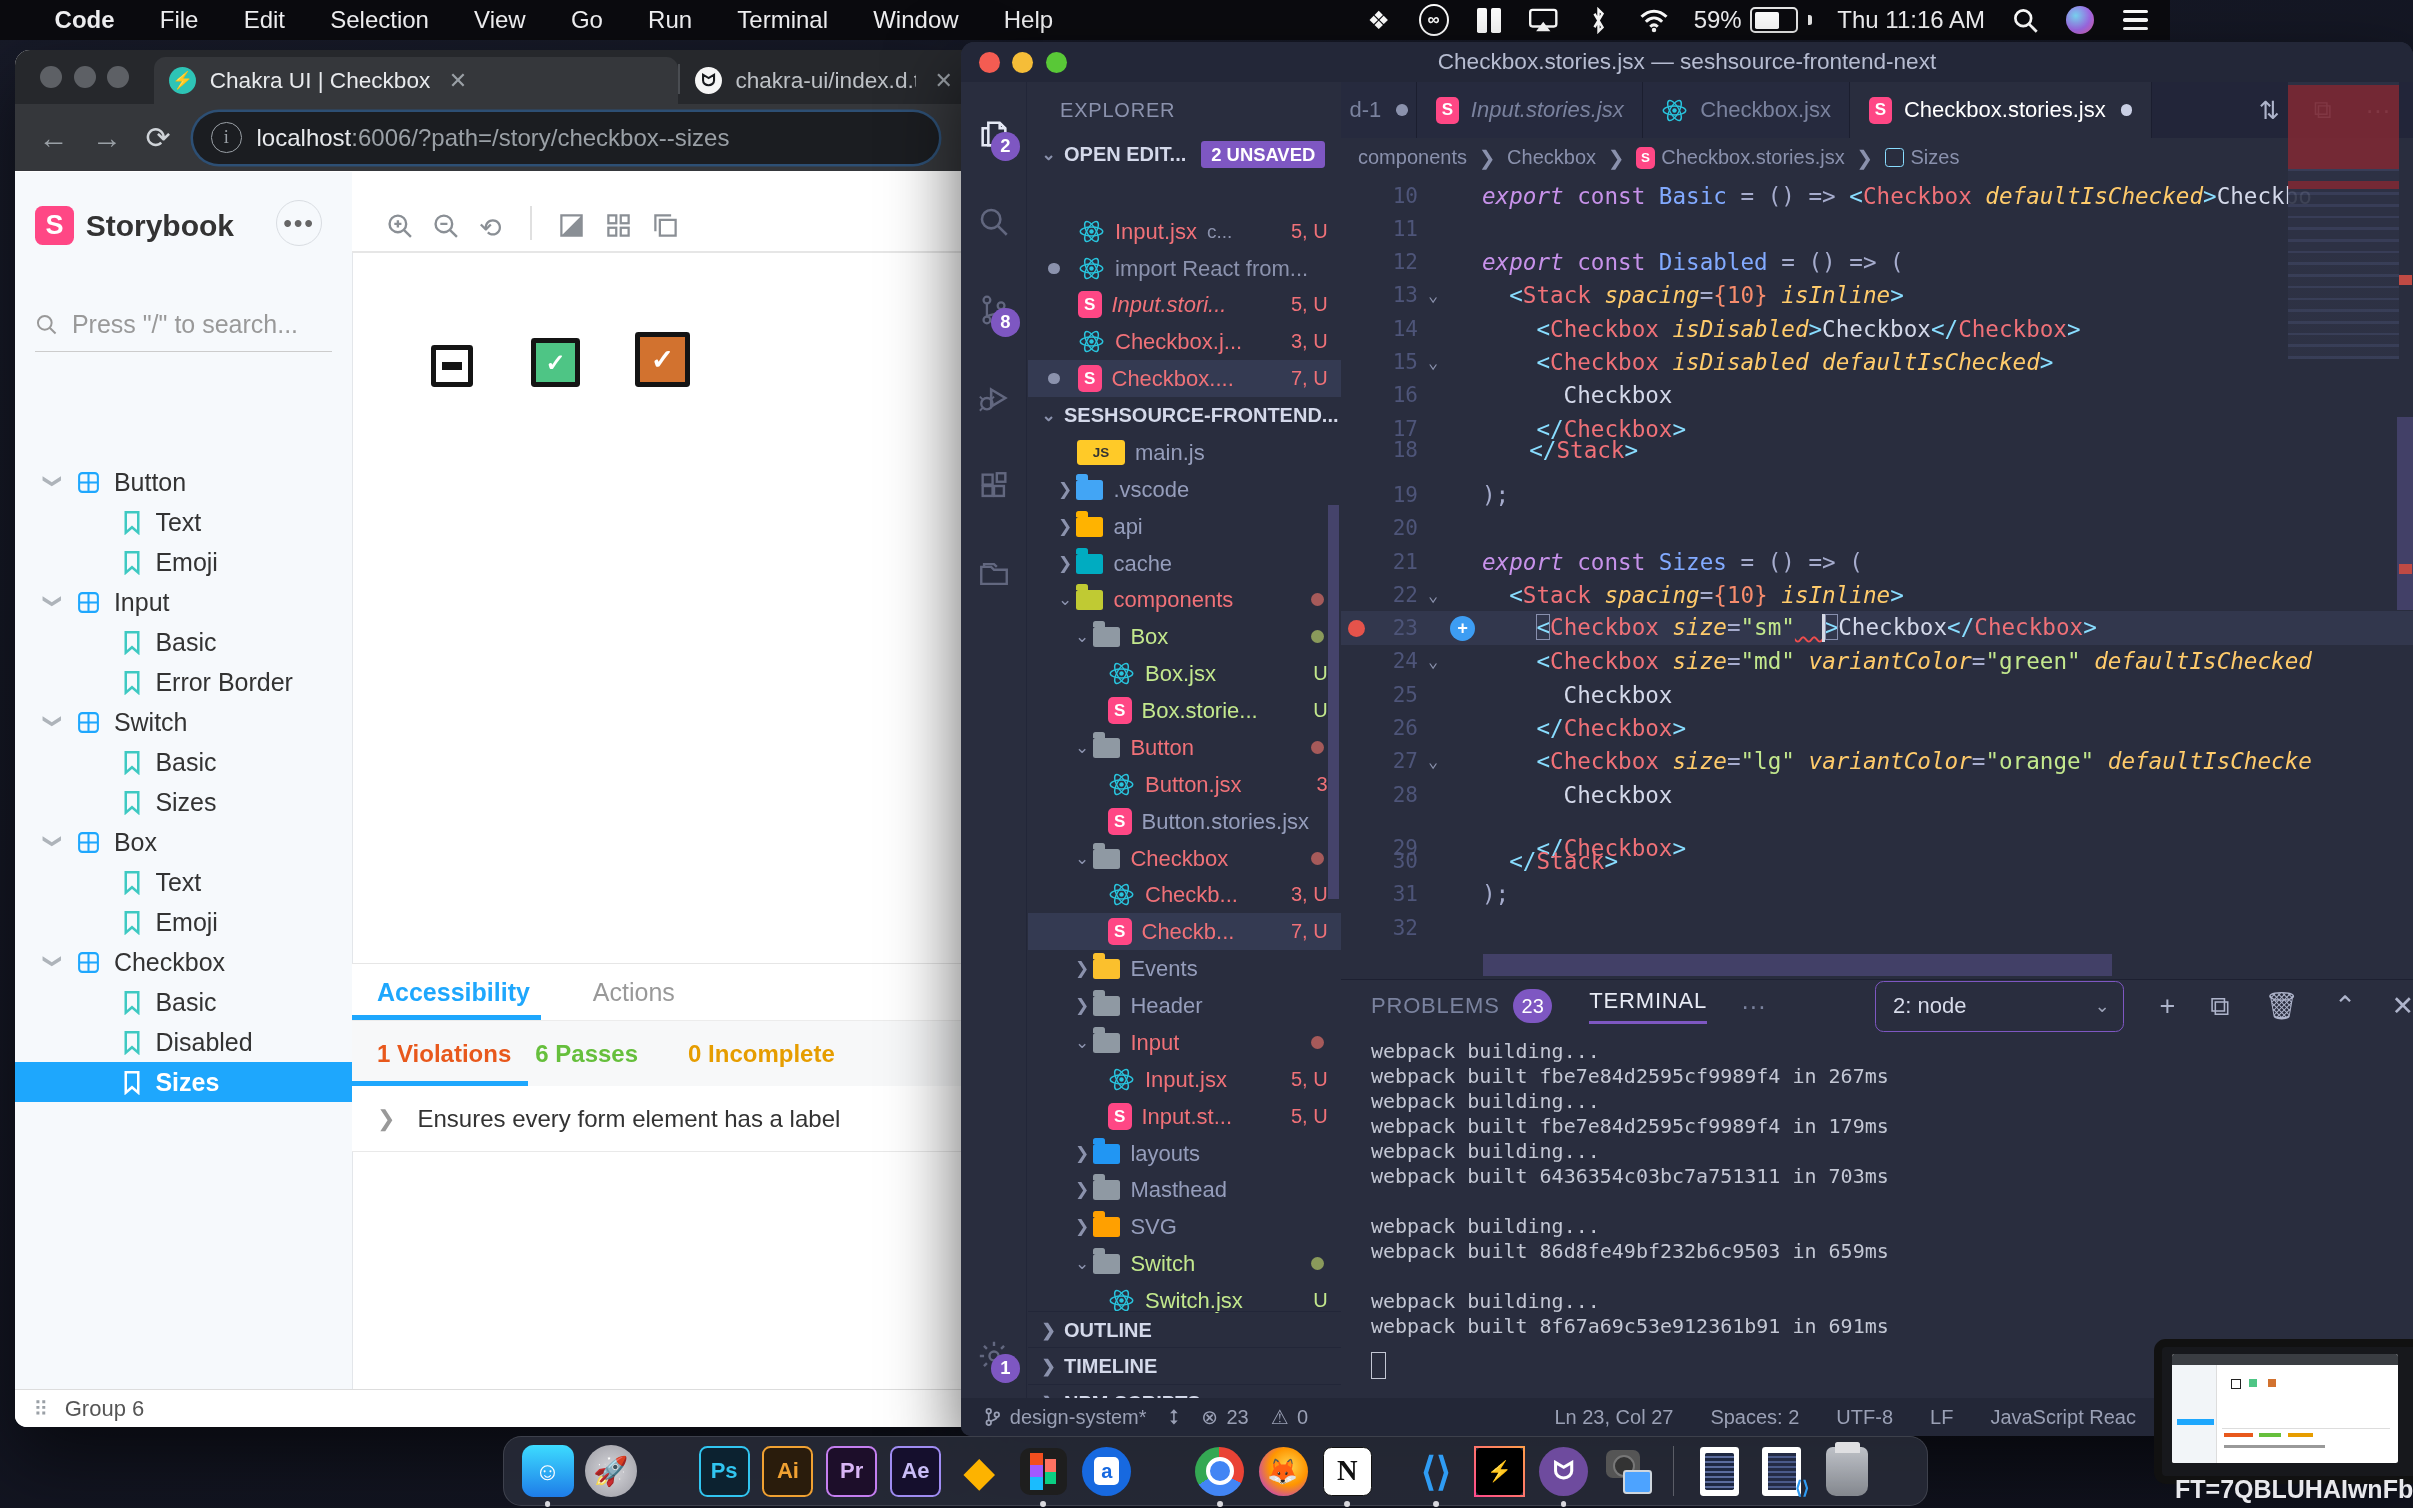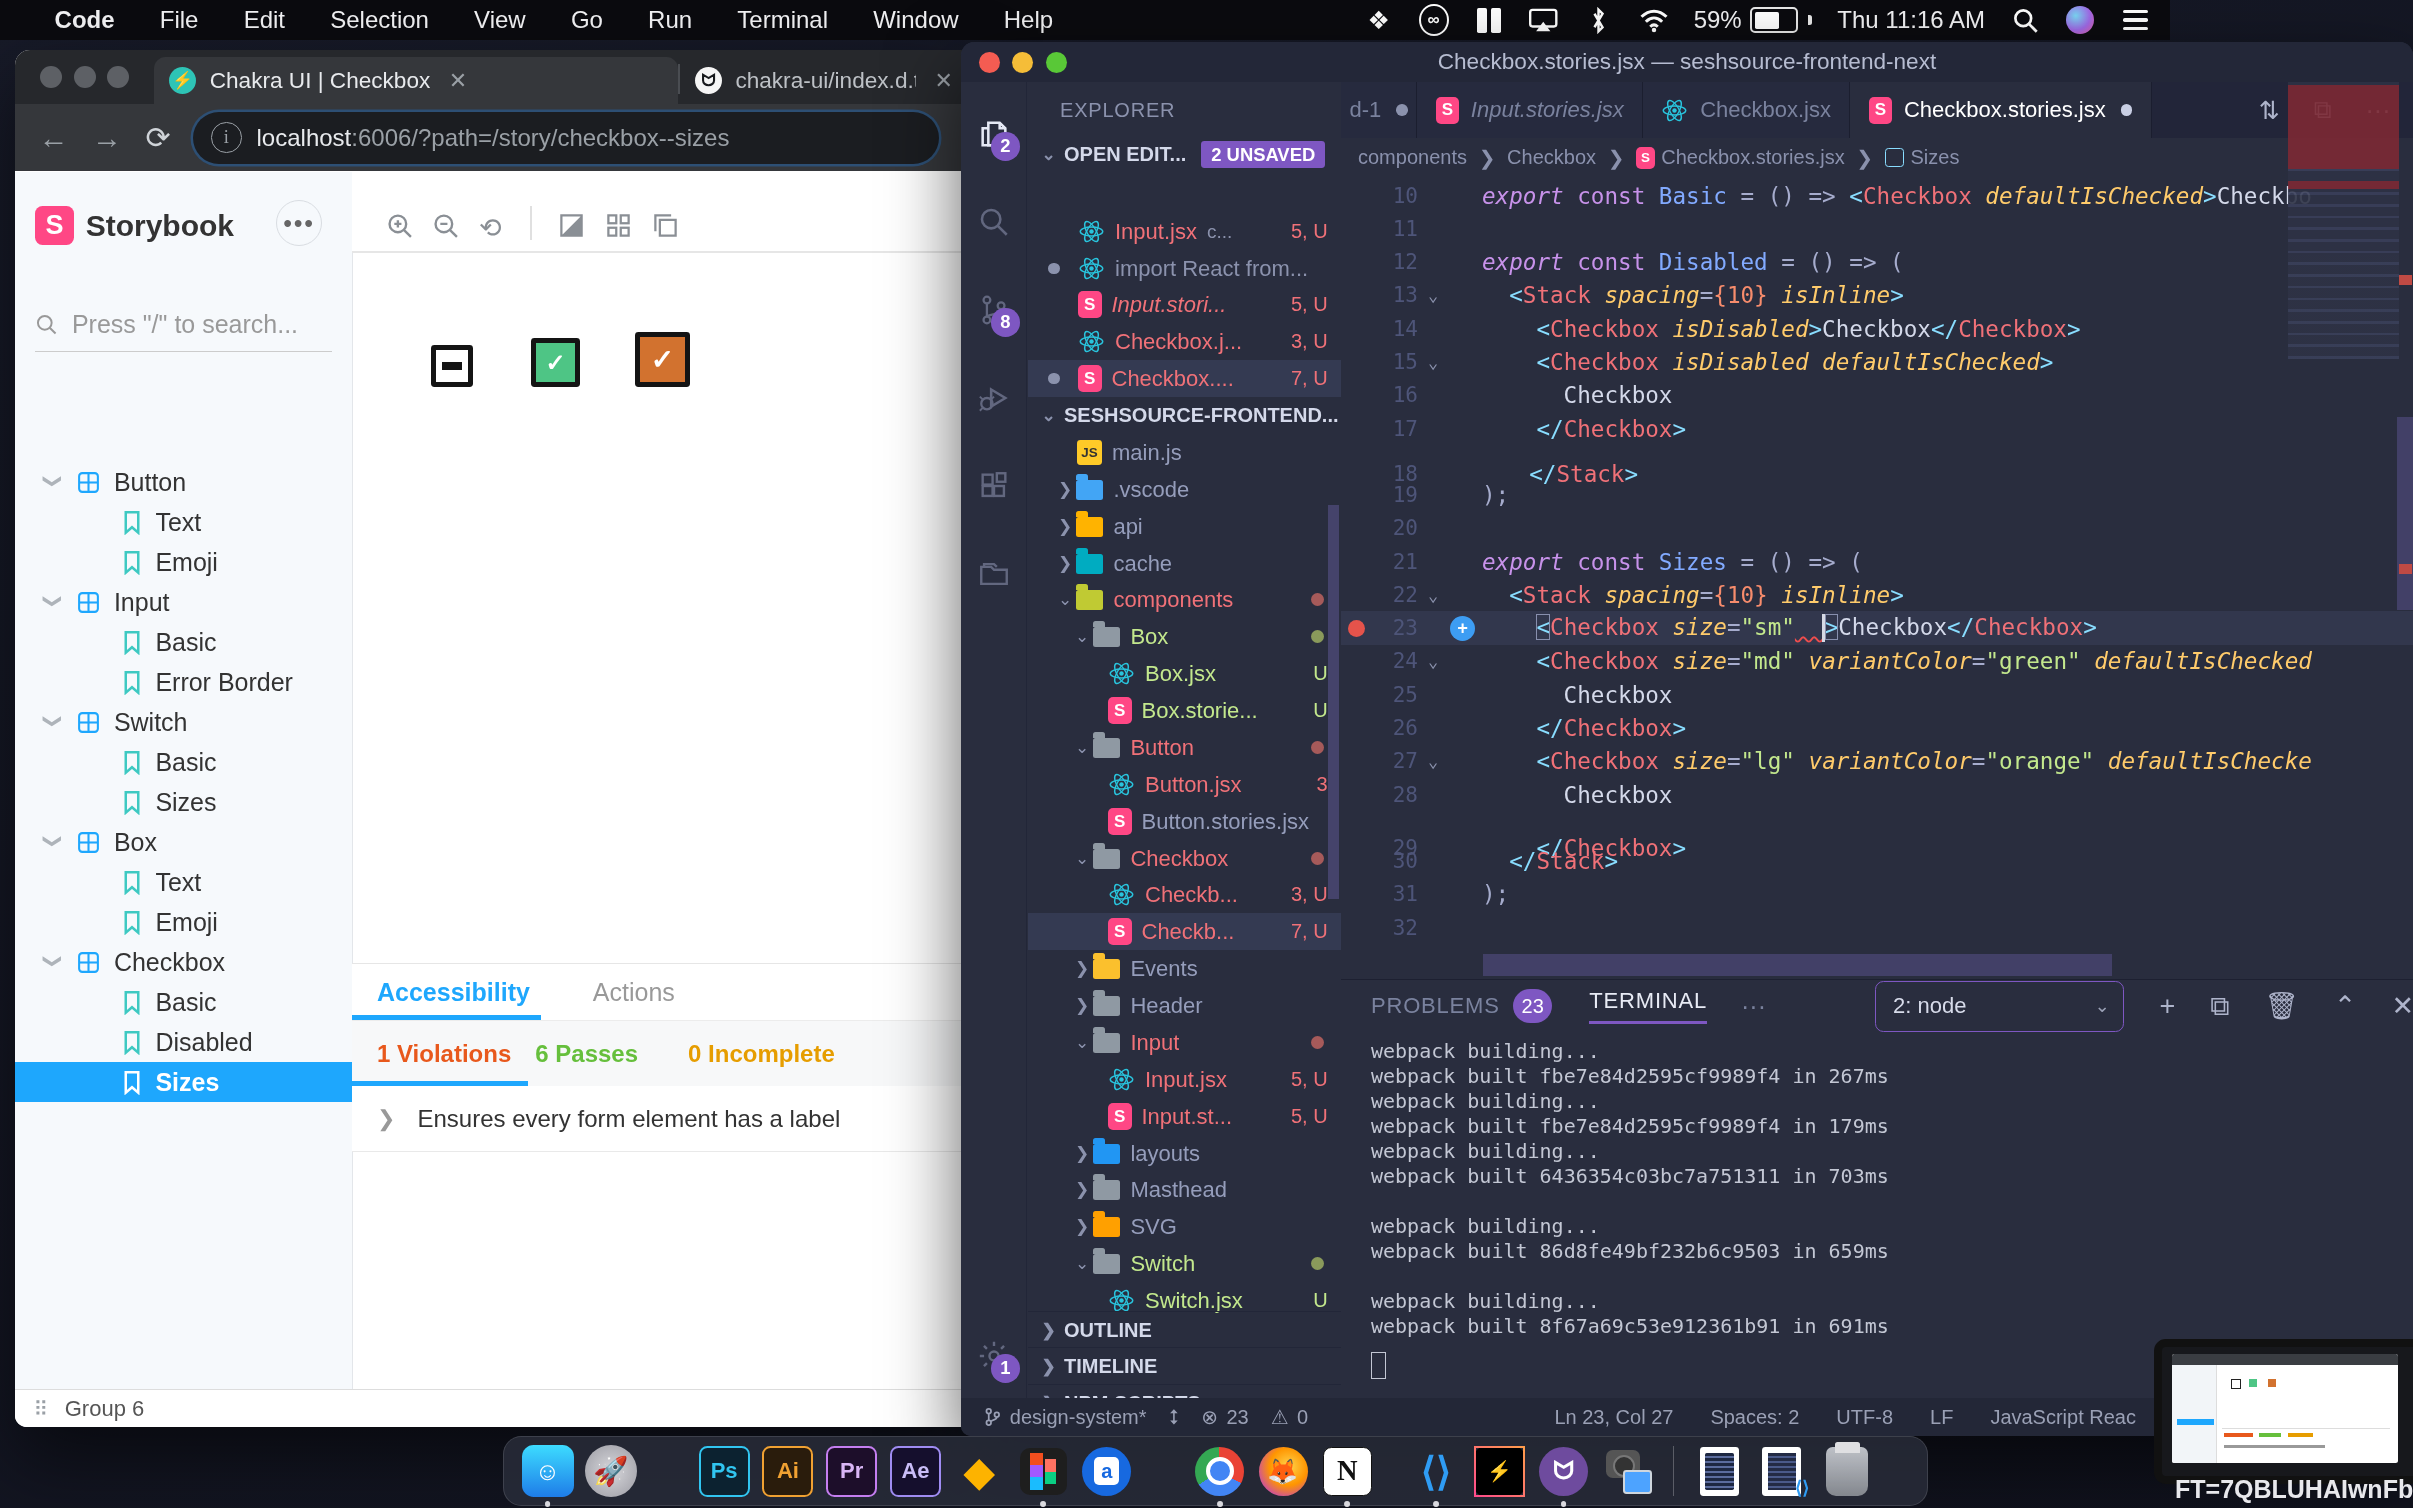--- a/index.html
+++ b/index.html
@@ -92,21 +92,21 @@
   #unsaved-badge{margin-left:15px;background:#7e57c2;color:#fff;font-size:18.4px;padding:2.5px 10px;border-radius:3.4px;font-weight:bold;}
   .oe-row,.tree-row{position:absolute;left:0;width:313px;height:37px;display:flex;align-items:center;font-size:22px;color:#959dbb;}
   .row-on{background:#343a52;}
   .fname{white-space:nowrap;overflow:hidden;}
   .c-mod{color:#f07178;} .c-green{color:#c3e88d;} .c-dim{color:#8b92ad;}
   .badge-r{margin-left:auto;margin-right:13.4px;font-size:20px;}
   .dot-unsaved{width:11.7px;height:11.7px;border-radius:50%;background:#8b92ad;position:absolute;left:20px;}
   .gitdot{width:13.4px;height:13.4px;border-radius:50%;margin-left:auto;margin-right:17px;}
   .fi{width:27px;height:27px;display:flex;align-items:center;justify-content:center;flex:0 0 auto;margin-right:10px;}
   .fi.sb{background:#ff4785;color:#fff;border-radius:5px;font-weight:bold;font-size:17px;width:23.5px;height:27px;}
-  .fi.js{background:#ffca28;color:#333;font-weight:bold;font-size:13.4px;width:25px;height:25px;border-radius:3.4px;}
+  .fi.js{background:#ffca28;color:#333;font-weight:bold;font-size:13.4px;width:48px;height:25px;border-radius:3.4px;}
   .folder{width:27px;height:20px;border-radius:2.5px;position:relative;}
   .folder:before{content:"";position:absolute;left:0;top:-5.9px;width:11.7px;height:5.9px;border-radius:2.5px 2.5px 0 0;background:inherit;}
   .tree-chev{color:#8b92ad;font-size:17px;width:18.4px;flex:0 0 auto;}
   #explorer-scroll{position:absolute;left:300px;top:423px;width:11px;height:394px;background:#58518a99;}
   
   #vs-editor{left:380px;top:40px;width:1073px;height:897px;background:#292d3e;}
   #vs-tabstrip{position:absolute;left:0;top:0;width:1073px;height:56px;background:#222539;display:flex;}
   .vtab{height:56px;display:flex;align-items:center;padding:0 18.4px;background:#262a3e;border-right:1.7px solid #1b1e2f;color:#7a829e;font-size:22px;}
   .vtab.active{background:#292d3e;color:#fff;}
   .vtab.italic .vt-lbl{font-style:italic;}
@@ -885,21 +885,21 @@
           <div class="cline" style="top: 201px;">
             <span class="lnum">16</span>
             <span class="lfold"></span>
             <span class="ltext" style="margin-left:34px"><span class="tok-x">      Checkbox</span></span>
           </div>
           <div class="cline" style="top: 235px;">
             <span class="lnum">17</span>
             <span class="lfold"></span>
             <span class="ltext" style="margin-left:34px"><span class="tok-p">    </span><span class="tok-b">&lt;/</span><span class="tok-t">Checkbox</span><span class="tok-b">&gt;</span></span>
           </div>
-          <div class="cline" style="top: 280px; gap: 10px;">
+          <div class="cline" style="top: 256px; gap: 10px;">
             <span class="lnum">18</span>
             <span class="lfold"></span>
             <span class="ltext" style="margin-left:34px"><span class="tok-p">  </span><span class="tok-b">&lt;/</span><span class="tok-t">Stack</span><span class="tok-b">&gt;</span></span>
           </div>
           <div class="cline" style="top: 301px;">
             <span class="lnum">19</span>
             <span class="lfold"></span>
             <span class="ltext" style="margin-left:34px"><span class="tok-p">);</span></span>
           </div>
           <div class="cline" style="top: 334px;">

